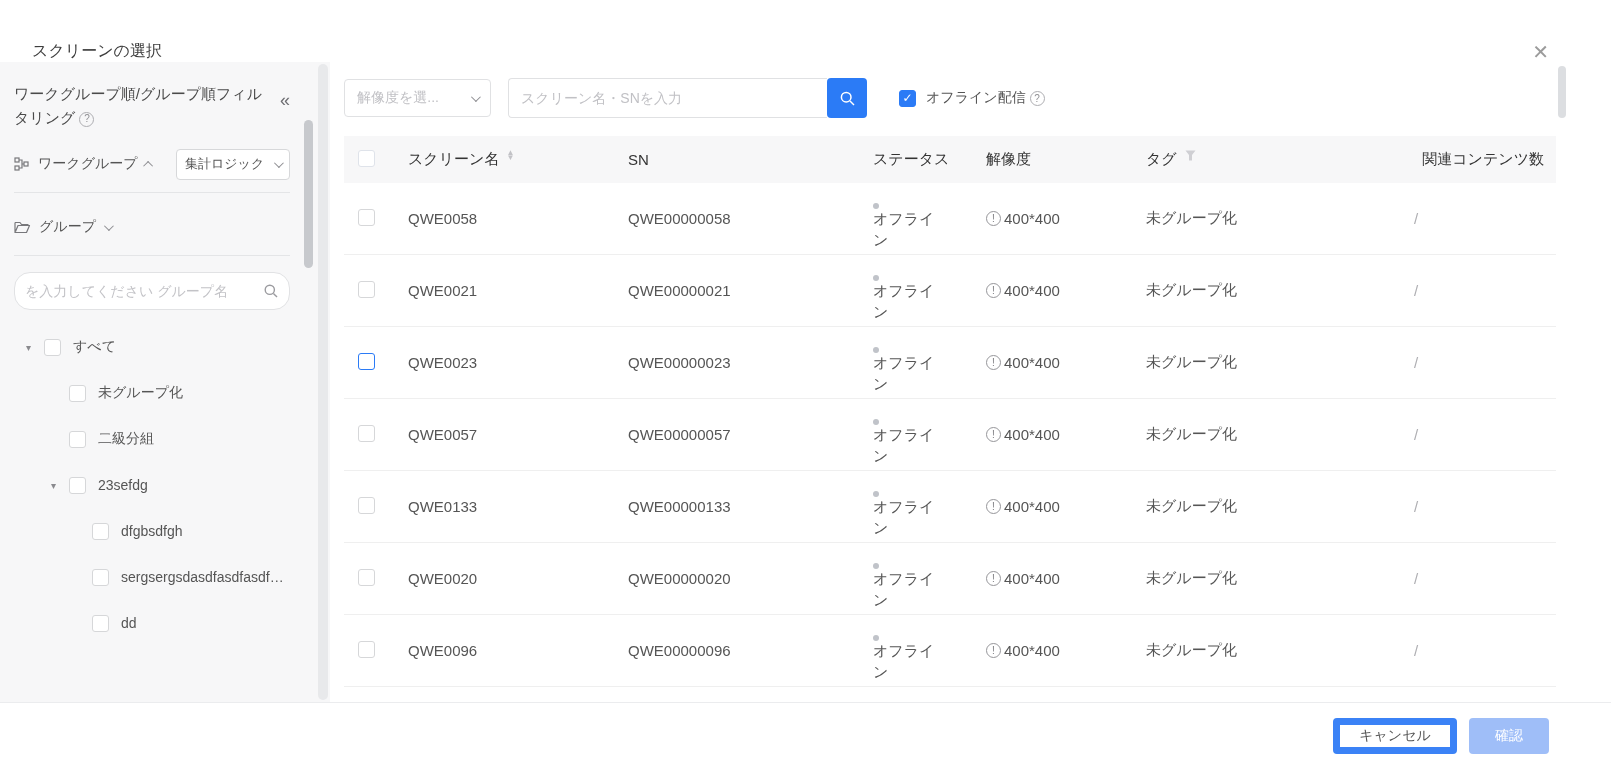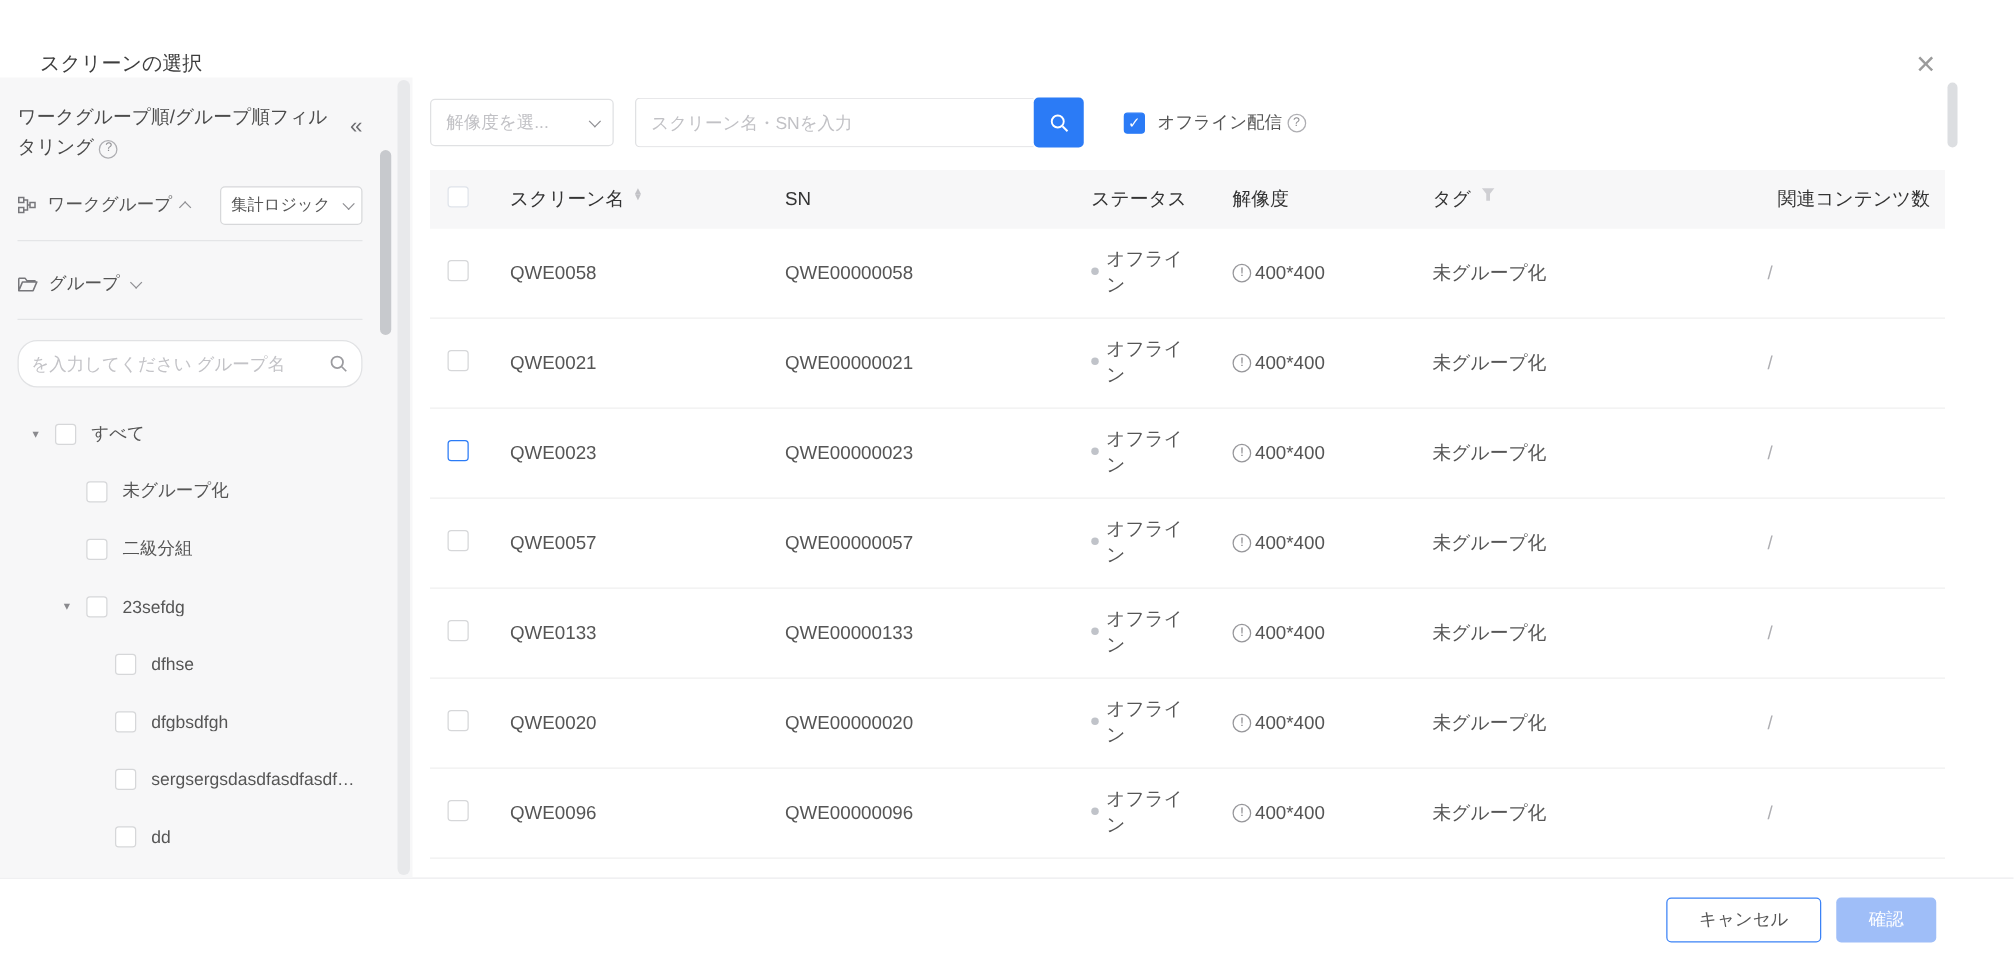--- a/index.html
+++ b/index.html
@@ -92,38 +92,38 @@
   .tgrid { display: grid; grid-template-columns: 56px 220px 245px 113px 160px 260px 158px; align-items: center; }
   .thead { background: #f7f7f8; height: 47px; font-size: 15px; color: #333; }
   .thead .cell, .trow .cell { padding-left: 8px; }
   .thead .cell.c-check, .trow .cell.c-check { padding-left: 14px; }
   .thead .cell.c-cnt { text-align: right; padding-right: 12px; }
   .trow { height: 72px; border-bottom: 1px solid #efefef; font-size: 15px; color: #555; }
   .hflex { display: flex; align-items: flex-start; }
   .sorter { display: inline-flex; flex-direction: column; margin-left: 7px; line-height: 0; }
   .sorter span { font-size: 8px; color: #c2c2c6; line-height: 5px; }
   .funnel { margin-left: 8px; }
-  .status-cell { display: flex; }
+  .status-cell { display: flex; flex-direction: column; }
   .dot { width: 6px; height: 6px; border-radius: 50%; background: #c0c3c9; margin: 16px 6px 0 0; flex: none; }
   .status-text { width: 64px; line-height: 1.35; }
   .res-cell { display: flex; align-items: center; }
   .info-ic {
     width: 15px; height: 15px; border: 1px solid #96969a; border-radius: 50%;
     display: inline-flex; align-items: center; justify-content: center;
     font-size: 10px; color: #7c7c80; margin-right: 3px; flex: none;
   }
   .cnt-cell { color: #aeaeb2; padding-left: 16px !important; }
   .main-thumb { position: absolute; right: 45px; top: 4px; width: 8px; height: 52px; background: #dcdee1; border-radius: 4px; }
   
   .modal-footer {
     height: 67px; border-top: 1px solid #ebecee; display: flex; align-items: center;
     justify-content: flex-end; padding-right: 62px; gap: 12px; background: #fff;
   }
   .btn { height: 36px; border-radius: 4px; font-size: 14px; font-family: inherit; cursor: pointer; }
-  .btn-cancel { width: 124px; background: #fff; border: 1px solid #3b82f6; color: #555; }
+  .btn-cancel { width: 124px; background: #fff; border: 7px solid #3b82f6; color: #555; }
   .btn-confirm { width: 80px; background: #9fbef8; border: none; color: #fff; }
 </style>
 </head>
 <body>
 
 <div class="modal-header">
   <div class="modal-title">スクリーンの選択</div>
   <div class="close-x">✕</div>
 </div>
 
@@ -187,25 +187,20 @@
           <span class="tree-label">二級分組</span>
         </div>
         <div class="tree-item" style="padding-left: 37px;">
           <span class="tree-arrow">▾</span>
           <span class="cb"></span>
           <span class="tree-label">23sefdg</span>
         </div>
         <div class="tree-item" style="padding-left: 60px;">
           <span class="tree-arrow"></span>
           <span class="cb"></span>
-          <span class="tree-label">dfhse</span>
-        </div>
-        <div class="tree-item" style="padding-left: 60px;">
-          <span class="tree-arrow"></span>
-          <span class="cb"></span>
           <span class="tree-label">dfgbsdfgh</span>
         </div>
         <div class="tree-item" style="padding-left: 60px;">
           <span class="tree-arrow"></span>
           <span class="cb"></span>
           <span class="tree-label">sergsergsdasdfasdfasdfas...</span>
         </div>
         <div class="tree-item" style="padding-left: 60px;">
           <span class="tree-arrow"></span>
           <span class="cb"></span>

